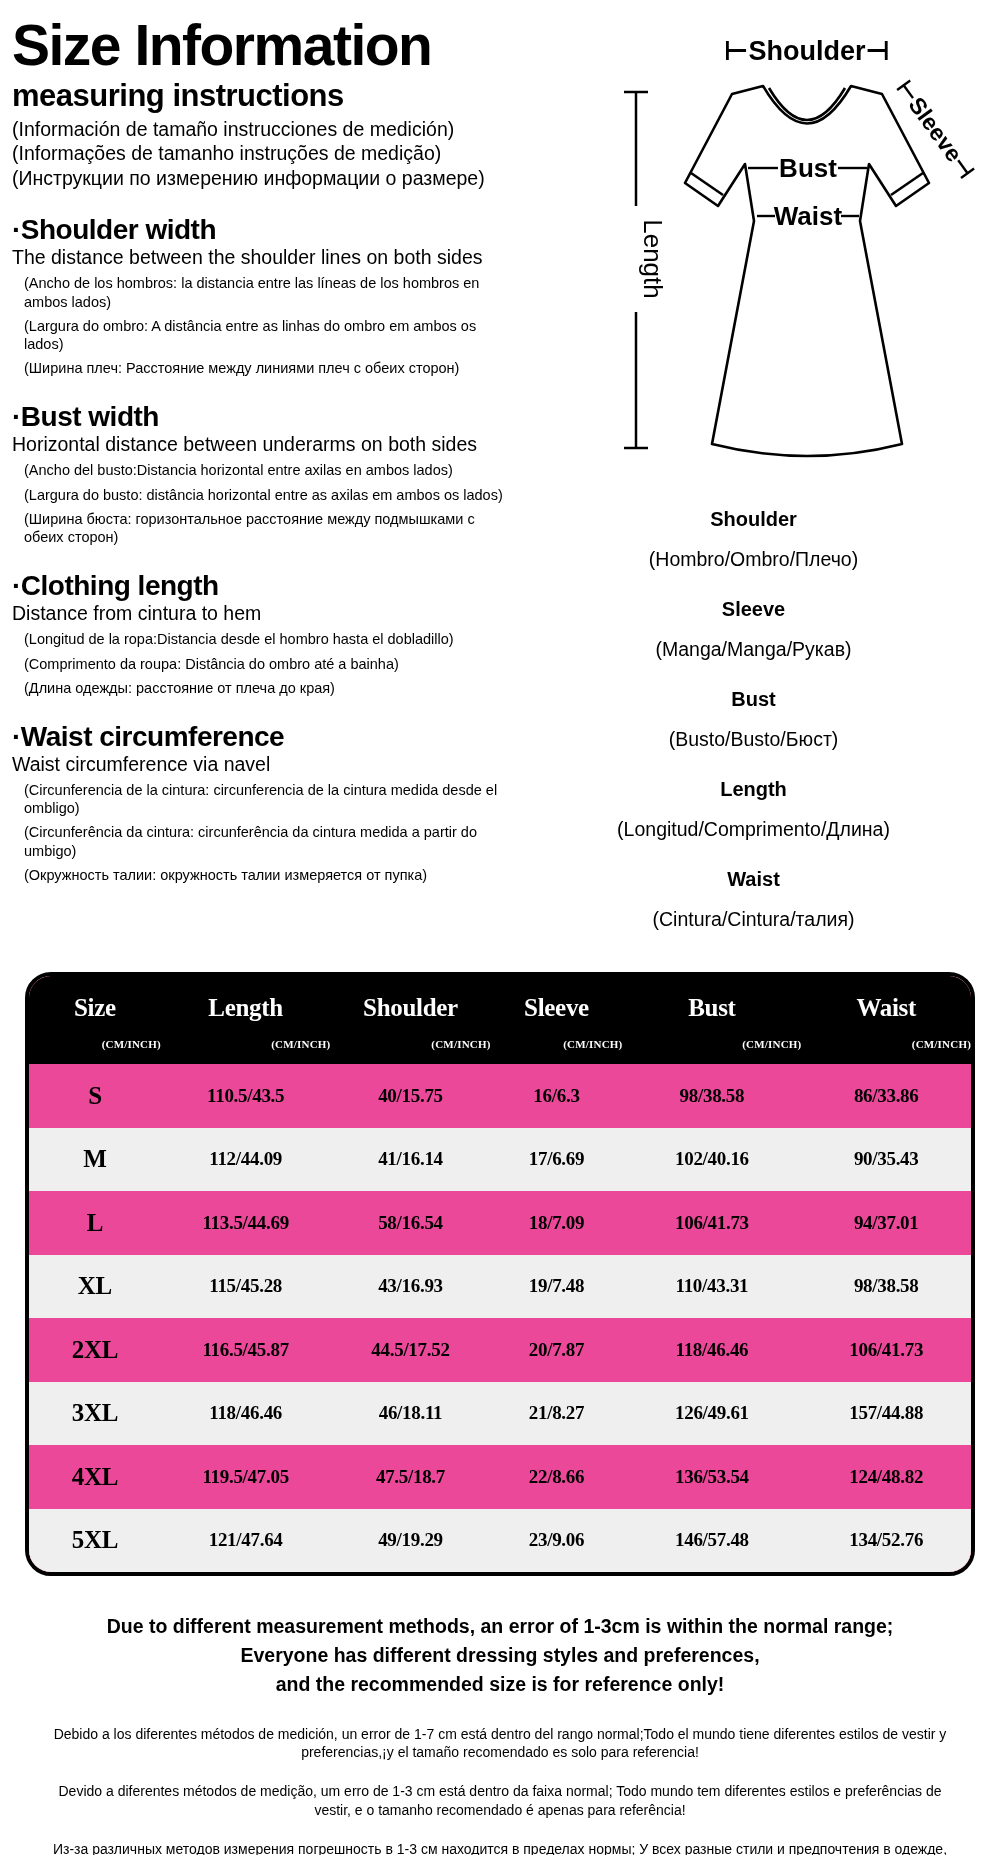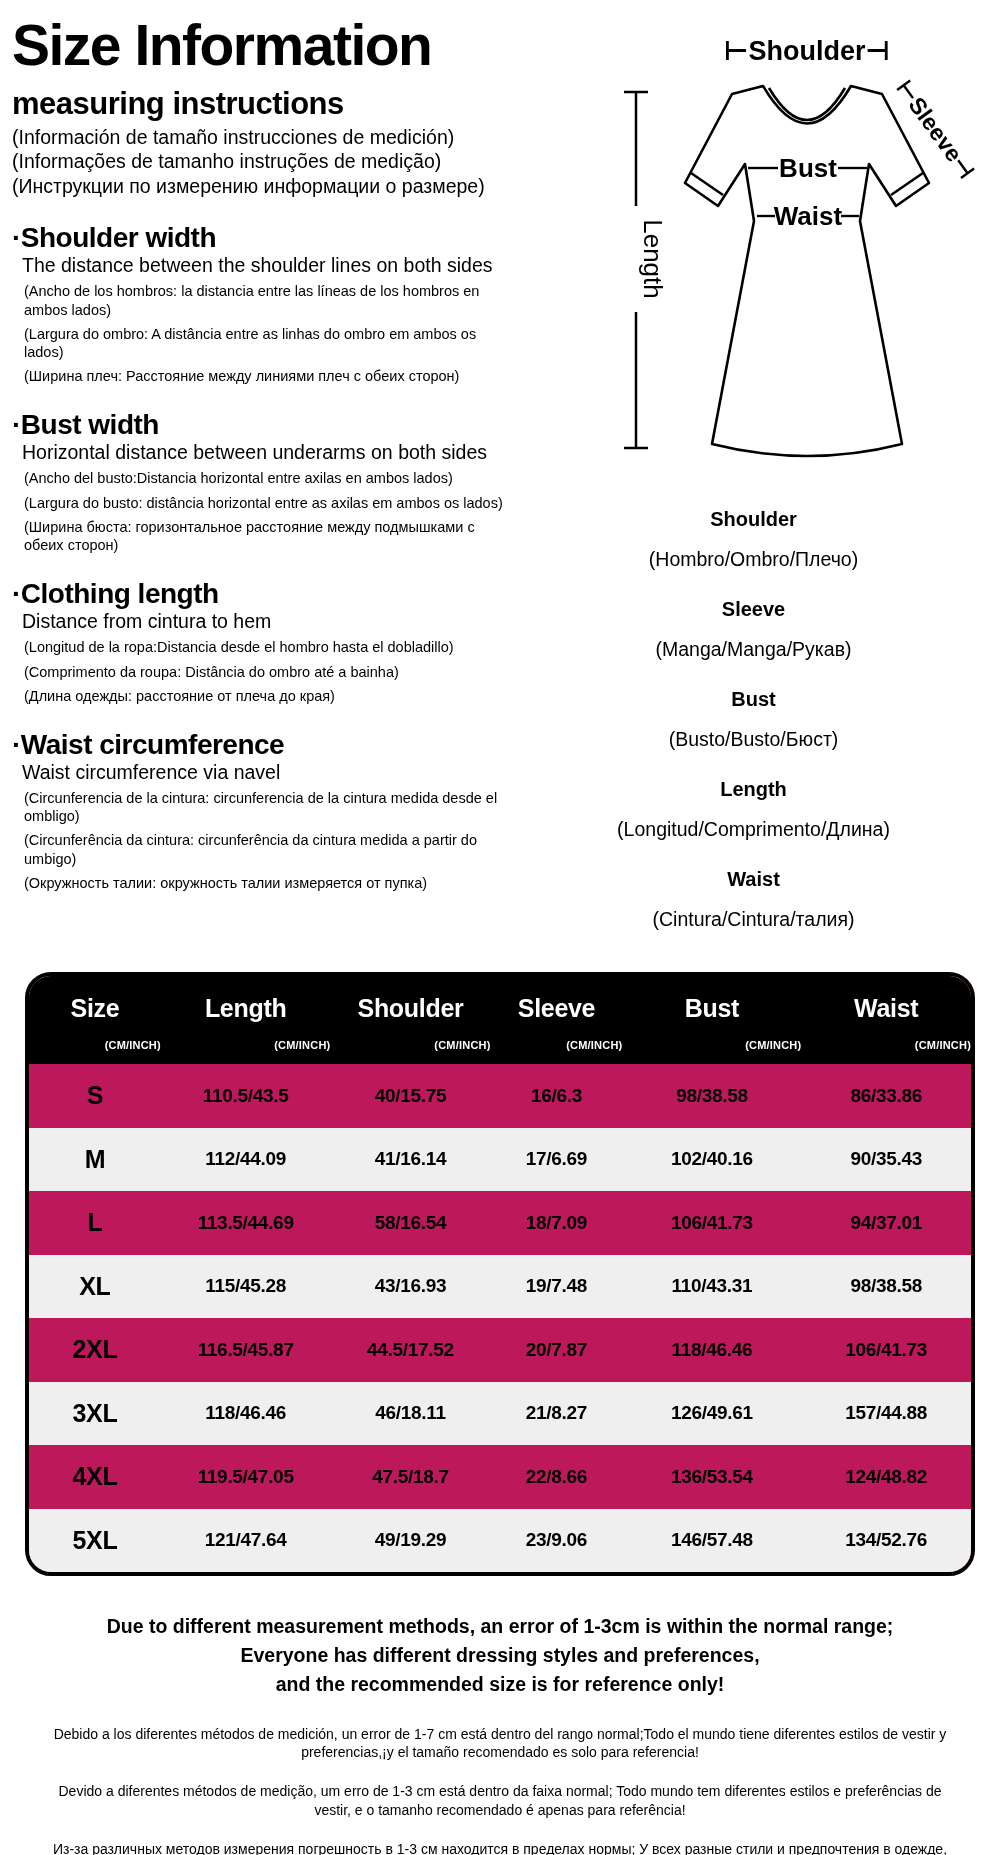--- a/index.html
+++ b/index.html
@@ -9,40 +9,40 @@
     min-height: 1855px;
     margin: 0 auto;
     color: #000;
     font-family: "Liberation Sans", "DejaVu Sans", sans-serif;
   }
   .top { display: flex; padding: 16px 10px 0 12px; min-height: 938px; }
   .left-col { width: 505px; flex: none; }
   .right-col { flex: 1; display: flex; flex-direction: column; align-items: center; }
 
   .page-title { font-size: 57px; font-weight: 700; letter-spacing: -1.5px; line-height: 1.05; }
-  .page-subtitle { font-size: 31px; font-weight: 700; letter-spacing: -0.5px; margin-top: 10px; }
+  .page-subtitle { font-size: 31px; font-weight: 700; letter-spacing: -0.5px; margin-top: 2px; }
   .subtitle-trans { font-size: 19.5px; line-height: 1.2; margin-top: 1px; }
   .subtitle-trans-wrap { margin-top: 4px; }
 
   .section { margin-top: 24px; }
   .section-heading { font-size: 28px; font-weight: 700; letter-spacing: -0.5px; }
-  .section-desc { font-size: 19.5px; margin-left: 10px; line-height: 1.15; }
+  .section-desc { font-size: 19.5px; margin-left: 0; line-height: 1.15; }
   .section-trans { font-size: 14.5px; line-height: 1.25; margin: 6px 0 0 12px; }
 
   
   .diagram-svg { display: block; }
   .legend { margin-top: 30px; text-align: center; }
   .legend-item { margin-bottom: 27px; }
   .legend-term { font-size: 20px; font-weight: 700; }
   .legend-trans { font-size: 19.5px; margin-top: 17px; }
 
   
   .table-section { margin: 14px 25px 0 25px; }
   .table-outer { border: 4px solid #000; border-radius: 26px; overflow: hidden; background: #000; }
-  table { width: 100%; border-collapse: collapse; background: #be185d; }
+  table { width: 100%; border-collapse: collapse; background: #ec4899; font-family: Liberation Serif, serif; }
   thead th { background: #000; color: #fff; height: 88px; vertical-align: middle; padding-top: 4px; }
   .th-main { font-size: 25px; font-weight: 700; letter-spacing: -0.3px; }
   .th-sub { font-size: 11px; font-weight: 700; margin-top: 16px; letter-spacing: 0.2px; text-align: right; }
   tbody td { text-align: center; height: 63.5px; font-weight: 700; font-size: 19px; letter-spacing: -0.3px; }
   tbody td.size-col { font-size: 25px; }
   tbody tr.alt { background: #efefef; }
   col.c-size { width: 14%; } col.c-length { width: 18%; } col.c-shoulder { width: 17%; }
   col.c-sleeve { width: 14%; } col.c-bust { width: 19%; } col.c-waist { width: 18%; }
 
   

